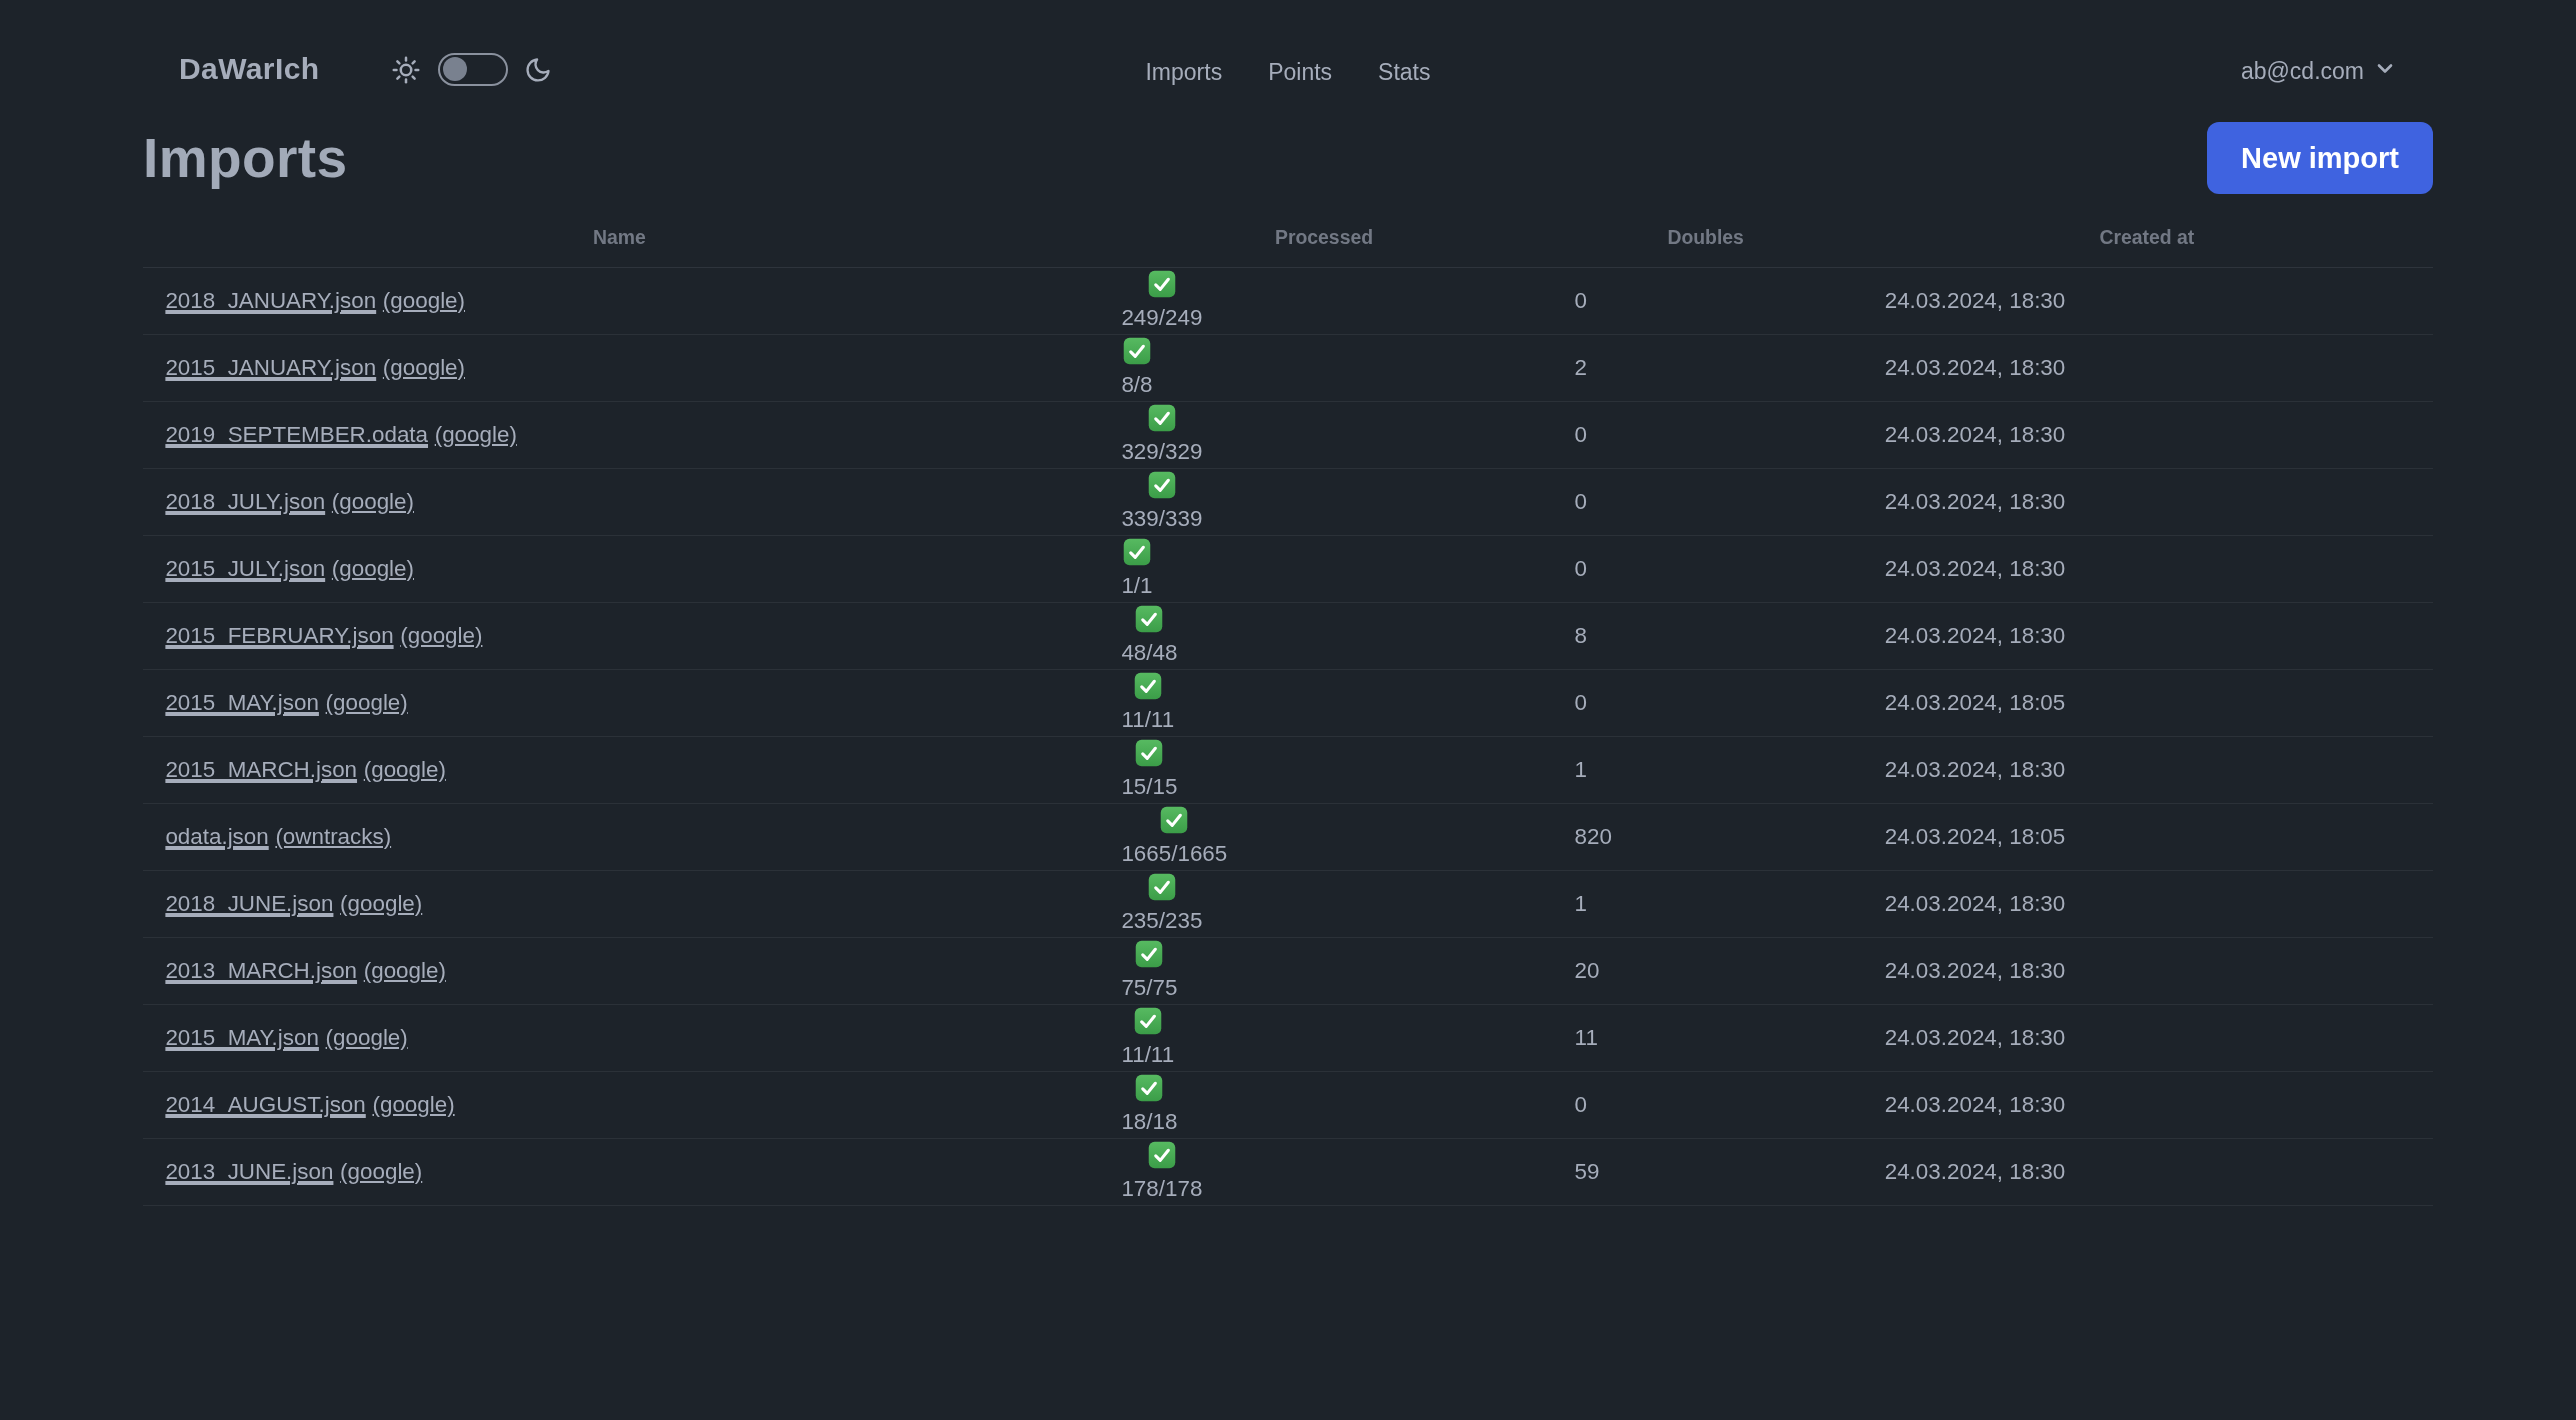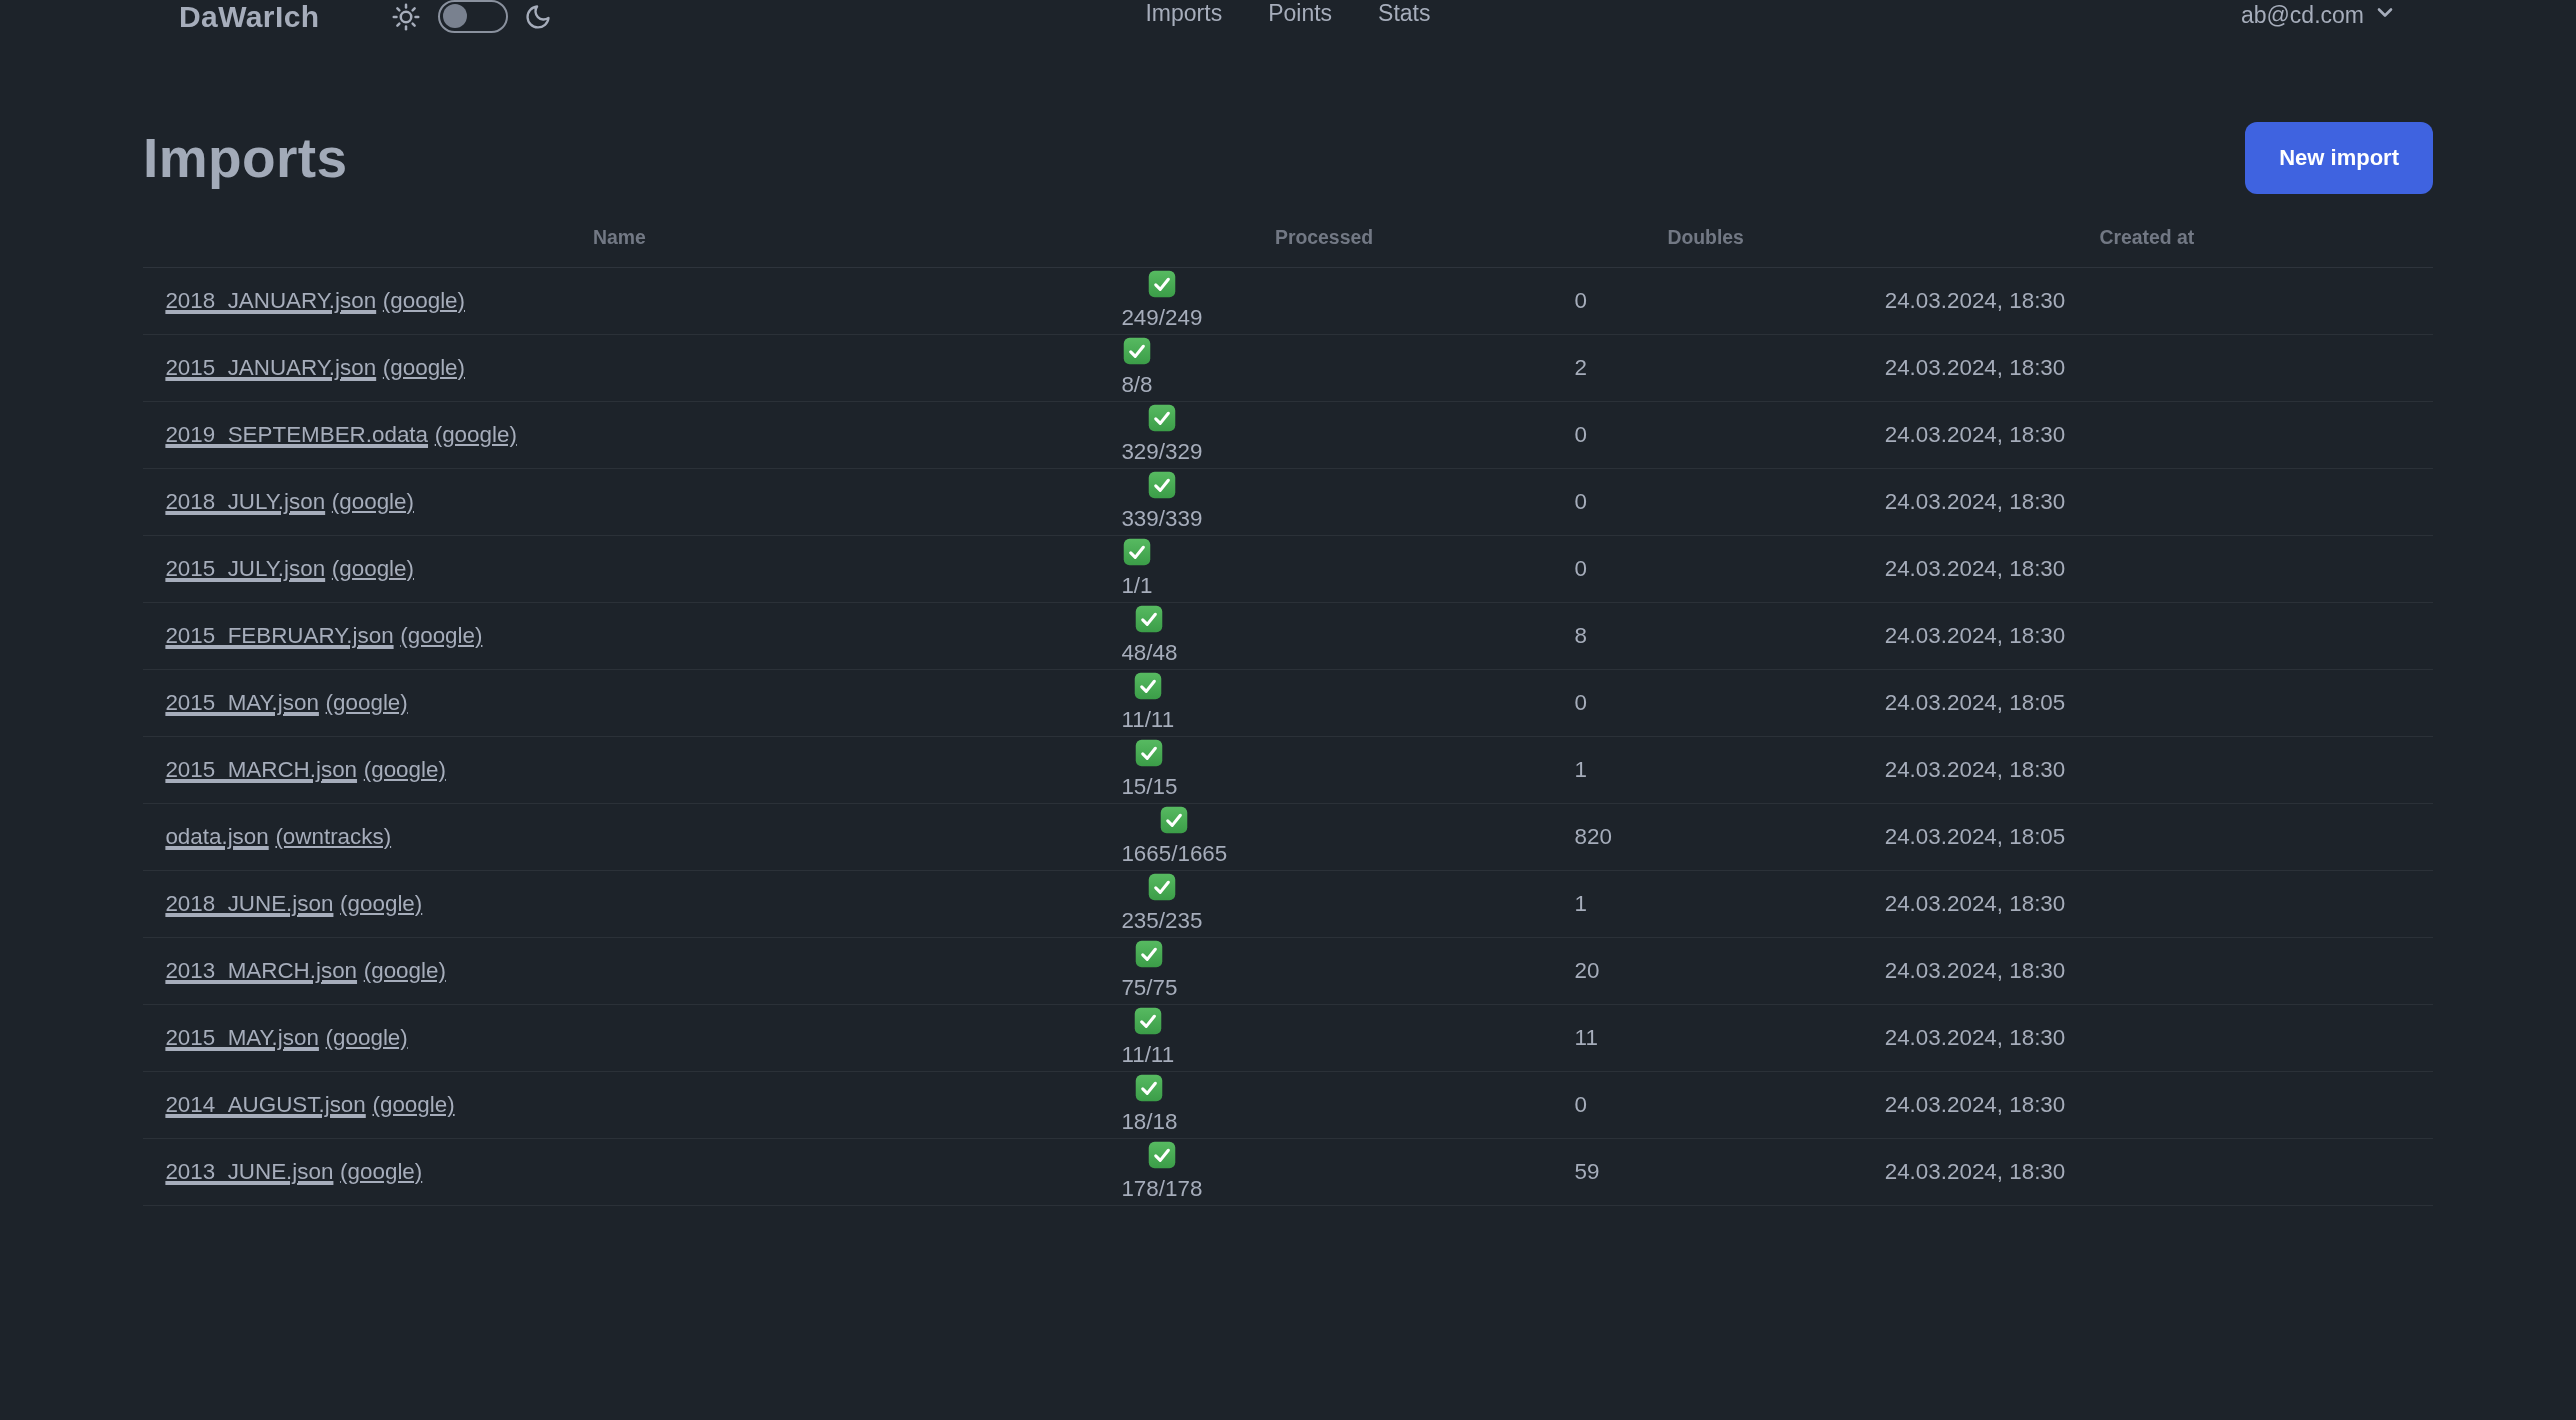--- a/index.html
+++ b/index.html
@@ -8,21 +8,21 @@
     overflow: hidden;
     background: #1d232a;
     color: #a6adbb;
     font-family: "Liberation Sans", "DejaVu Sans", sans-serif;
   }
 
   
   .navbar {
     height: 86px;
     display: flex;
-    align-items: flex-start;
+    align-items: flex-end;
     padding: 0 179px;
     position: relative;
   }
   .logo {
     font-size: 30px;
     font-weight: 700;
     color: #a6adbb;
     letter-spacing: 0.4px;
     text-decoration: none;
     cursor: pointer;
@@ -87,21 +87,21 @@
     color: #a2aab8;
     letter-spacing: 0.4px;
   }
   .btn-primary {
     height: 72px;
     padding: 0 34px;
     border: none;
     border-radius: 12px;
     background: #3f63e0;
     color: #ffffff;
-    font-size: 22px;
+    font-size: 29px;
     font-weight: 700;
     font-family: inherit;
     cursor: pointer;
   }
 
   
   table.imports {
     width: 100%;
     border-collapse: collapse;
     table-layout: fixed;

